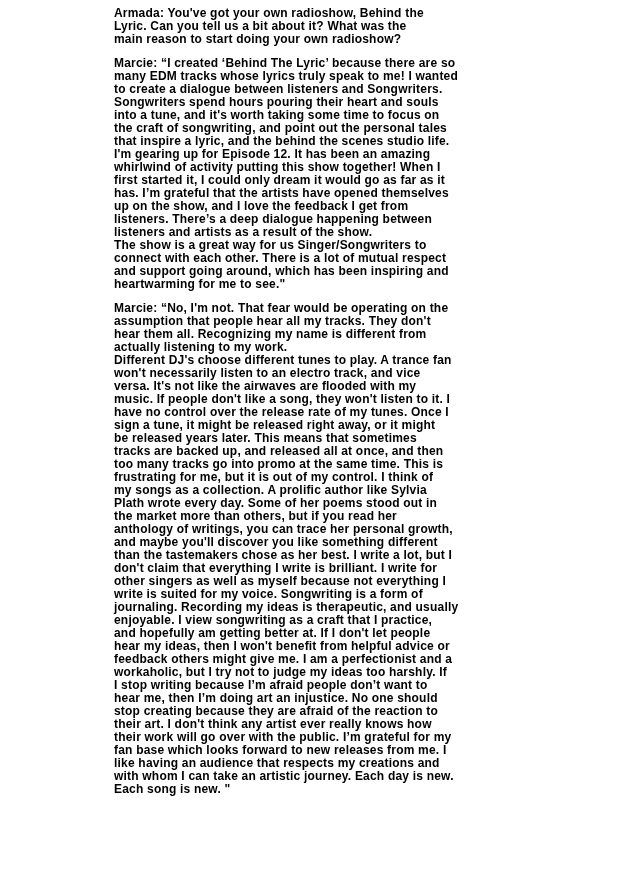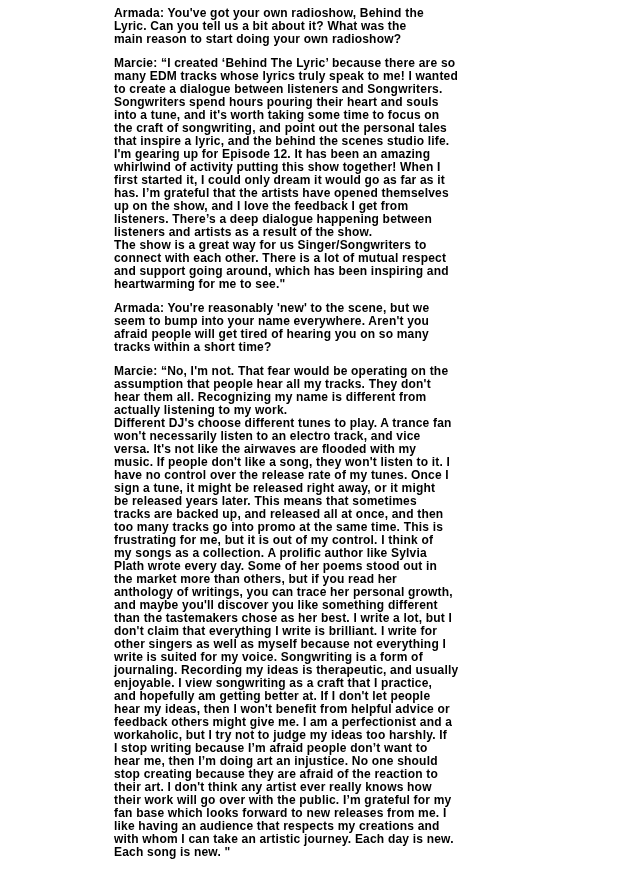--- a/index.html
+++ b/index.html
@@ -55,24 +55,20 @@
 first started it, I could only dream it would go as far as it
 has. I’m grateful that the artists have opened themselves
 up on the show, and I love the feedback I get from
 listeners. There’s a deep dialogue happening between
 listeners and artists as a result of the show.
 The show is a great way for us Singer/Songwriters to
 connect with each other. There is a lot of mutual respect
 and support going around, which has been inspiring and
 heartwarming for me to see."</p>
 
-  <p class="para question">Armada: You're reasonably 'new' to the scene, but we
-seem to bump into your name everywhere. Aren't you
-afraid people will get tired of hearing you on so many
-tracks within a short time?</p>
 
   <p class="para answer">Marcie: “No, I'm not. That fear would be operating on the
 assumption that people hear all my tracks. They don't
 hear them all. Recognizing my name is different from
 actually listening to my work.
 Different DJ's choose different tunes to play. A trance fan
 won't necessarily listen to an electro track, and vice
 versa. It's not like the airwaves are flooded with my
 music. If people don't like a song, they won't listen to it. I
 have no control over the release rate of my tunes. Once I

